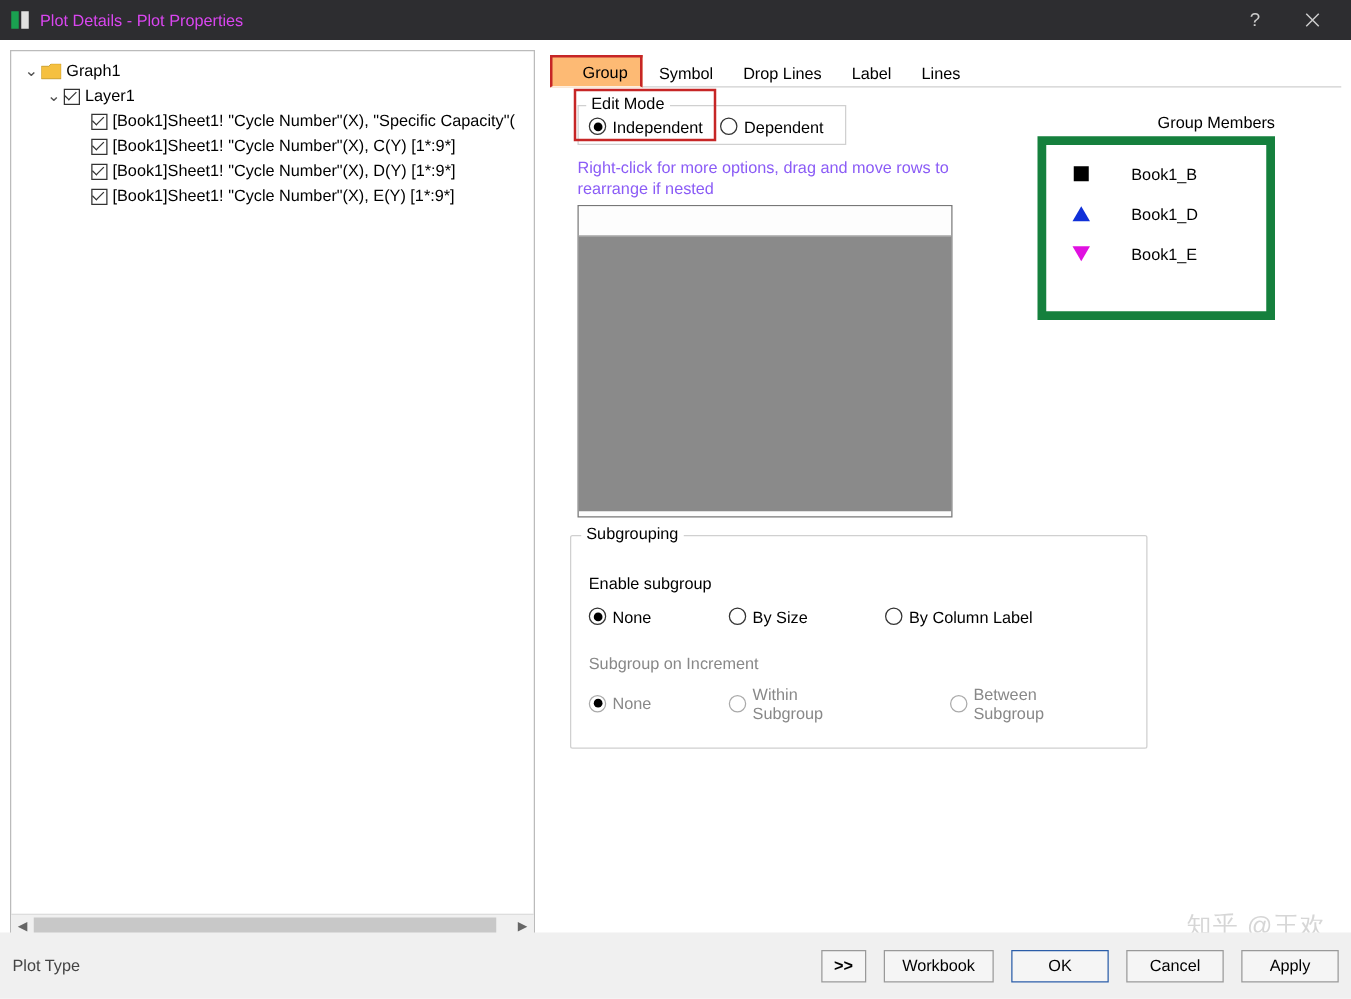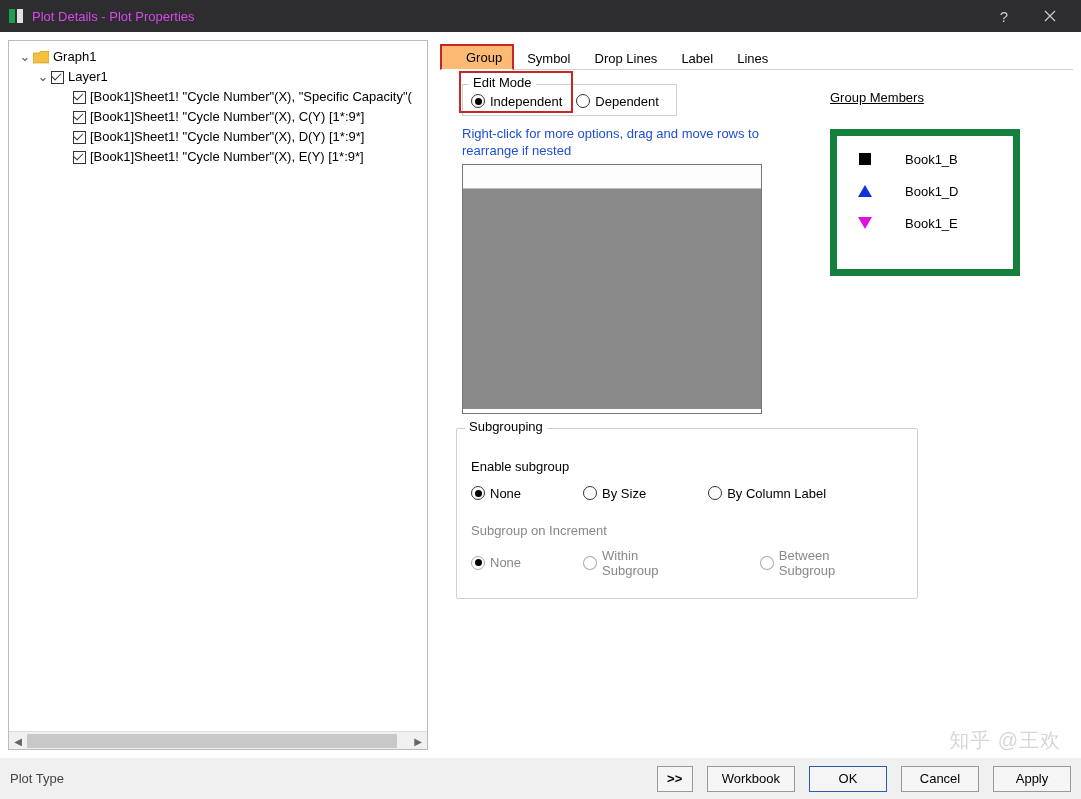--- a/index.html
+++ b/index.html
@@ -45,44 +45,44 @@
 .editmode { margin: 14px 0 4px 22px; width: 215px; border: 1px solid #d0d0d0; padding: 10px 8px 8px 8px; position: relative; height: 32px; display: flex; align-items: center; }
 .editmode-legend { position: absolute; top: -10px; left: 6px; background: #fff; padding: 0 4px; }
 .editmode-inner-hl { position: absolute; left: -4px; top: -14px; width: 114px; height: 42px; border: 2px solid #c62626; pointer-events: none; }
 .radio { display: inline-flex; align-items: center; margin-right: 14px; cursor: pointer; }
 .radio .rcircle { width: 14px; height: 14px; border: 1.5px solid #333; border-radius: 50%; margin-right: 5px; display: inline-flex; align-items: center; justify-content: center; }
 .radio.selected .rcircle::after { content:""; width: 7px; height: 7px; background: #000; border-radius: 50%; }
 .radio.disabled { color: #888; cursor: default; }
 .radio.disabled .rcircle { border-color: #aaa; }
 
 
-.hint { margin: 10px 0 4px 22px; color: #1d4ed8; line-height: 1.3; width: 300px; }
+.hint { margin: 10px 0 4px 22px; color: #8b5cf6; line-height: 1.3; width: 300px; }
 .dragarea { margin-left: 22px; width: 300px; height: 250px; border: 1px solid #777; background: #fdfdfd; overflow: hidden; }
 .dragarea .header { height: 24px; background: #fdfdfd; border-bottom: 1px solid #bbb; }
 .dragarea .body { height: 220px; background: #8a8a8a; }
 
 
 .members { position: absolute; left: 830px; top: 90px; width: 190px; }
-.members-title { text-align: left; margin-bottom: 24px; text-decoration: underline; }
+.members-title { text-align: right; margin-bottom: 4px; }
 .members-box { border: 7px solid #15803d; padding: 7px 8px 30px 8px; }
 .mem-row { display: flex; align-items: center; height: 32px; }
 .mem-sym { width: 40px; display: flex; justify-content: center; }
 .mem-label { margin-left: 20px; }
 
 
 .subgroup { margin: 14px 0 0 16px; border: 1px solid #d0d0d0; border-radius: 2px; position: relative; padding: 30px 14px 20px 14px; width: 462px; }
 .subgroup-legend { position: absolute; top: -10px; left: 8px; background: #fff; padding: 0 4px; }
 .sg-label { margin-bottom: 12px; }
 .sg-row { display: flex; gap: 48px; margin-bottom: 22px; }
 .sg-label2 { color: #888; margin-top: 10px; margin-bottom: 10px; }
 .sg-row2 .radio, .sg-row2 { color: #888; }
 .sg-row2 { display: flex; gap: 48px; }
 
 
-.footer { position: absolute; left: 0; bottom: 0; width: 1081px; height: 41px; background: #f0f0f0; display: flex; align-items: center; padding: 0 10px; gap: 14px; }
+.footer { position: absolute; left: 0; bottom: 0; width: 1081px; height: 53px; background: #f0f0f0; display: flex; align-items: center; padding: 0 10px; gap: 14px; }
 .footer .ptlabel { color: #444; width: 140px; }
 .footer select { width: 262px; height: 24px; background: #eee; border: 1px solid #bbb; padding: 0 4px; color: #333; }
 .footer .btn { height: 26px; border: 1px solid #999; background: #f5f5f5; padding: 0 14px; cursor: pointer; min-width: 78px; display: inline-flex; align-items: center; justify-content: center; }
 .footer .btn.ok { border: 1.5px solid #2b5da8; }
 .footer .btn.toggle { min-width: 36px; padding: 0 8px; font-weight: bold; }
 .footer .spacer { flex: 1; }
 .watermark { position: absolute; right: 20px; bottom: 45px; color: rgba(180,180,180,0.55); font-size: 20px; letter-spacing: 1px; font-family: "Microsoft YaHei", sans-serif; pointer-events: none; }
 
 
 .sym-square { width: 12px; height: 12px; background: #000; }

